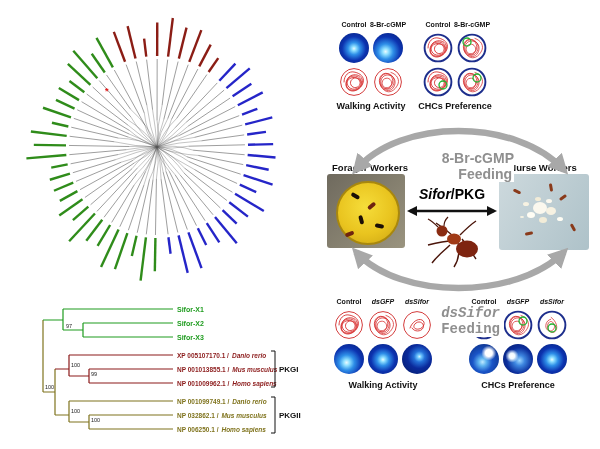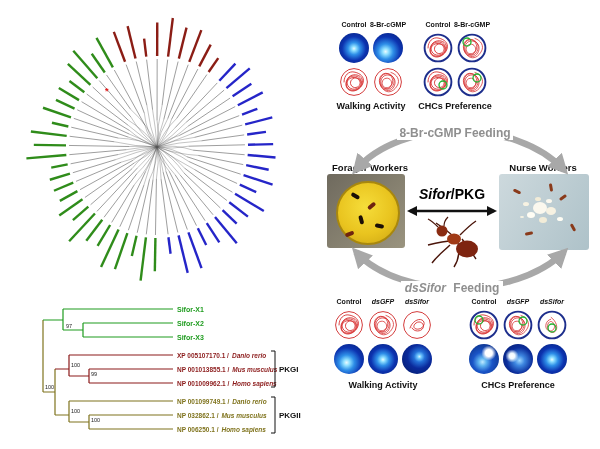--- a/index.html
+++ b/index.html
@@ -4,21 +4,21 @@
 <style>
   html,body{margin:0;padding:0;background:#fff;}
   body{width:600px;height:449px;overflow:hidden;font-family:"Liberation Sans",sans-serif;}
   .canvas{position:relative;width:600px;height:449px;background:#fff;}
   .abs{position:absolute;}
   
   .hdr{position:absolute;font-size:7px;font-weight:bold;text-align:center;width:38px;color:#111;}
   .hdr.it{font-style:italic;}
   .glabel{position:absolute;font-size:9px;font-weight:bold;text-align:center;width:100px;color:#111;}
   .seclabel{position:absolute;font-size:9.5px;font-weight:bold;text-align:center;color:#111;}
-  .arclabel{position:absolute;font-size:12px;font-weight:bold;text-align:center;color:#8f8f8f;z-index:6;}
+  .arclabel{position:absolute;font-size:14px;font-weight:bold;text-align:right;color:#8f8f8f;z-index:6;margin-top:24px;}
   .arclabel span{background:#fff;padding:0 2px;}
   .arclabel .it{font-style:italic;}
   
   .dish{position:absolute;width:30px;height:30px;background:#fff;border-radius:50%;}
   .dish svg{display:block;width:30px;height:30px;}
   .scrib{fill:none;stroke:#d42525;stroke-width:0.85;stroke-linecap:round;}
   .scrib2{fill:none;stroke:#d42525;stroke-width:0.8;stroke-linecap:round;opacity:0.85;transform-origin:15px 15px;transform:rotate(107deg);}
   .ring-red{fill:none;stroke:#d43c3c;stroke-width:1;}
   .ring-navy{fill:none;stroke:#1d2e8c;stroke-width:1.9;}
   .gc{fill:none;stroke:#21b430;stroke-width:1.3;}
@@ -335,21 +335,21 @@
       </marker>
     </defs>
     <path d="M356,170 C400,118 516,118 564,170" fill="none" stroke="#a8a8a8" stroke-width="6.5" marker-start="url(#mgray)" marker-end="url(#mgray)"></path>
     <path d="M356,252 C400,300 516,300 564,252" fill="none" stroke="#a8a8a8" stroke-width="6.5" marker-start="url(#mgray)" marker-end="url(#mgray)"></path>
     <path d="M410,211 L494,211" stroke="#111" stroke-width="2.4" marker-start="url(#mblack)" marker-end="url(#mblack)"></path>
   </svg>
 
   <div class="arclabel" style="left:396px;top:126px;width:118px;">
     <span>8-Br-cGMP Feeding</span>
   </div>
-  <div class="arclabel" style="left:400px;top:281px;width:104px;">
+  <div class="arclabel" style="left:400px;top:281px;width:104px;font-family:Liberation Mono, monospace;">
     <span><span class="it">dsSifor</span><span> Feeding</span></span>
   </div>
 
   <div class="seclabel" style="left:318px;top:162px;width:104px;">Forager Workers</div>
   <div class="seclabel" style="left:490px;top:162px;width:106px;">Nurse Workers</div>
 
   <div class="photo photo-forager" style="left:327px;top:174px;width:78px;height:74px;">
     <div class="lid"></div>
     <span class="fant" style="left:24px;top:20px;transform:rotate(30deg);"></span>
     <span class="fant red" style="left:40px;top:30px;transform:rotate(-40deg);"></span>

